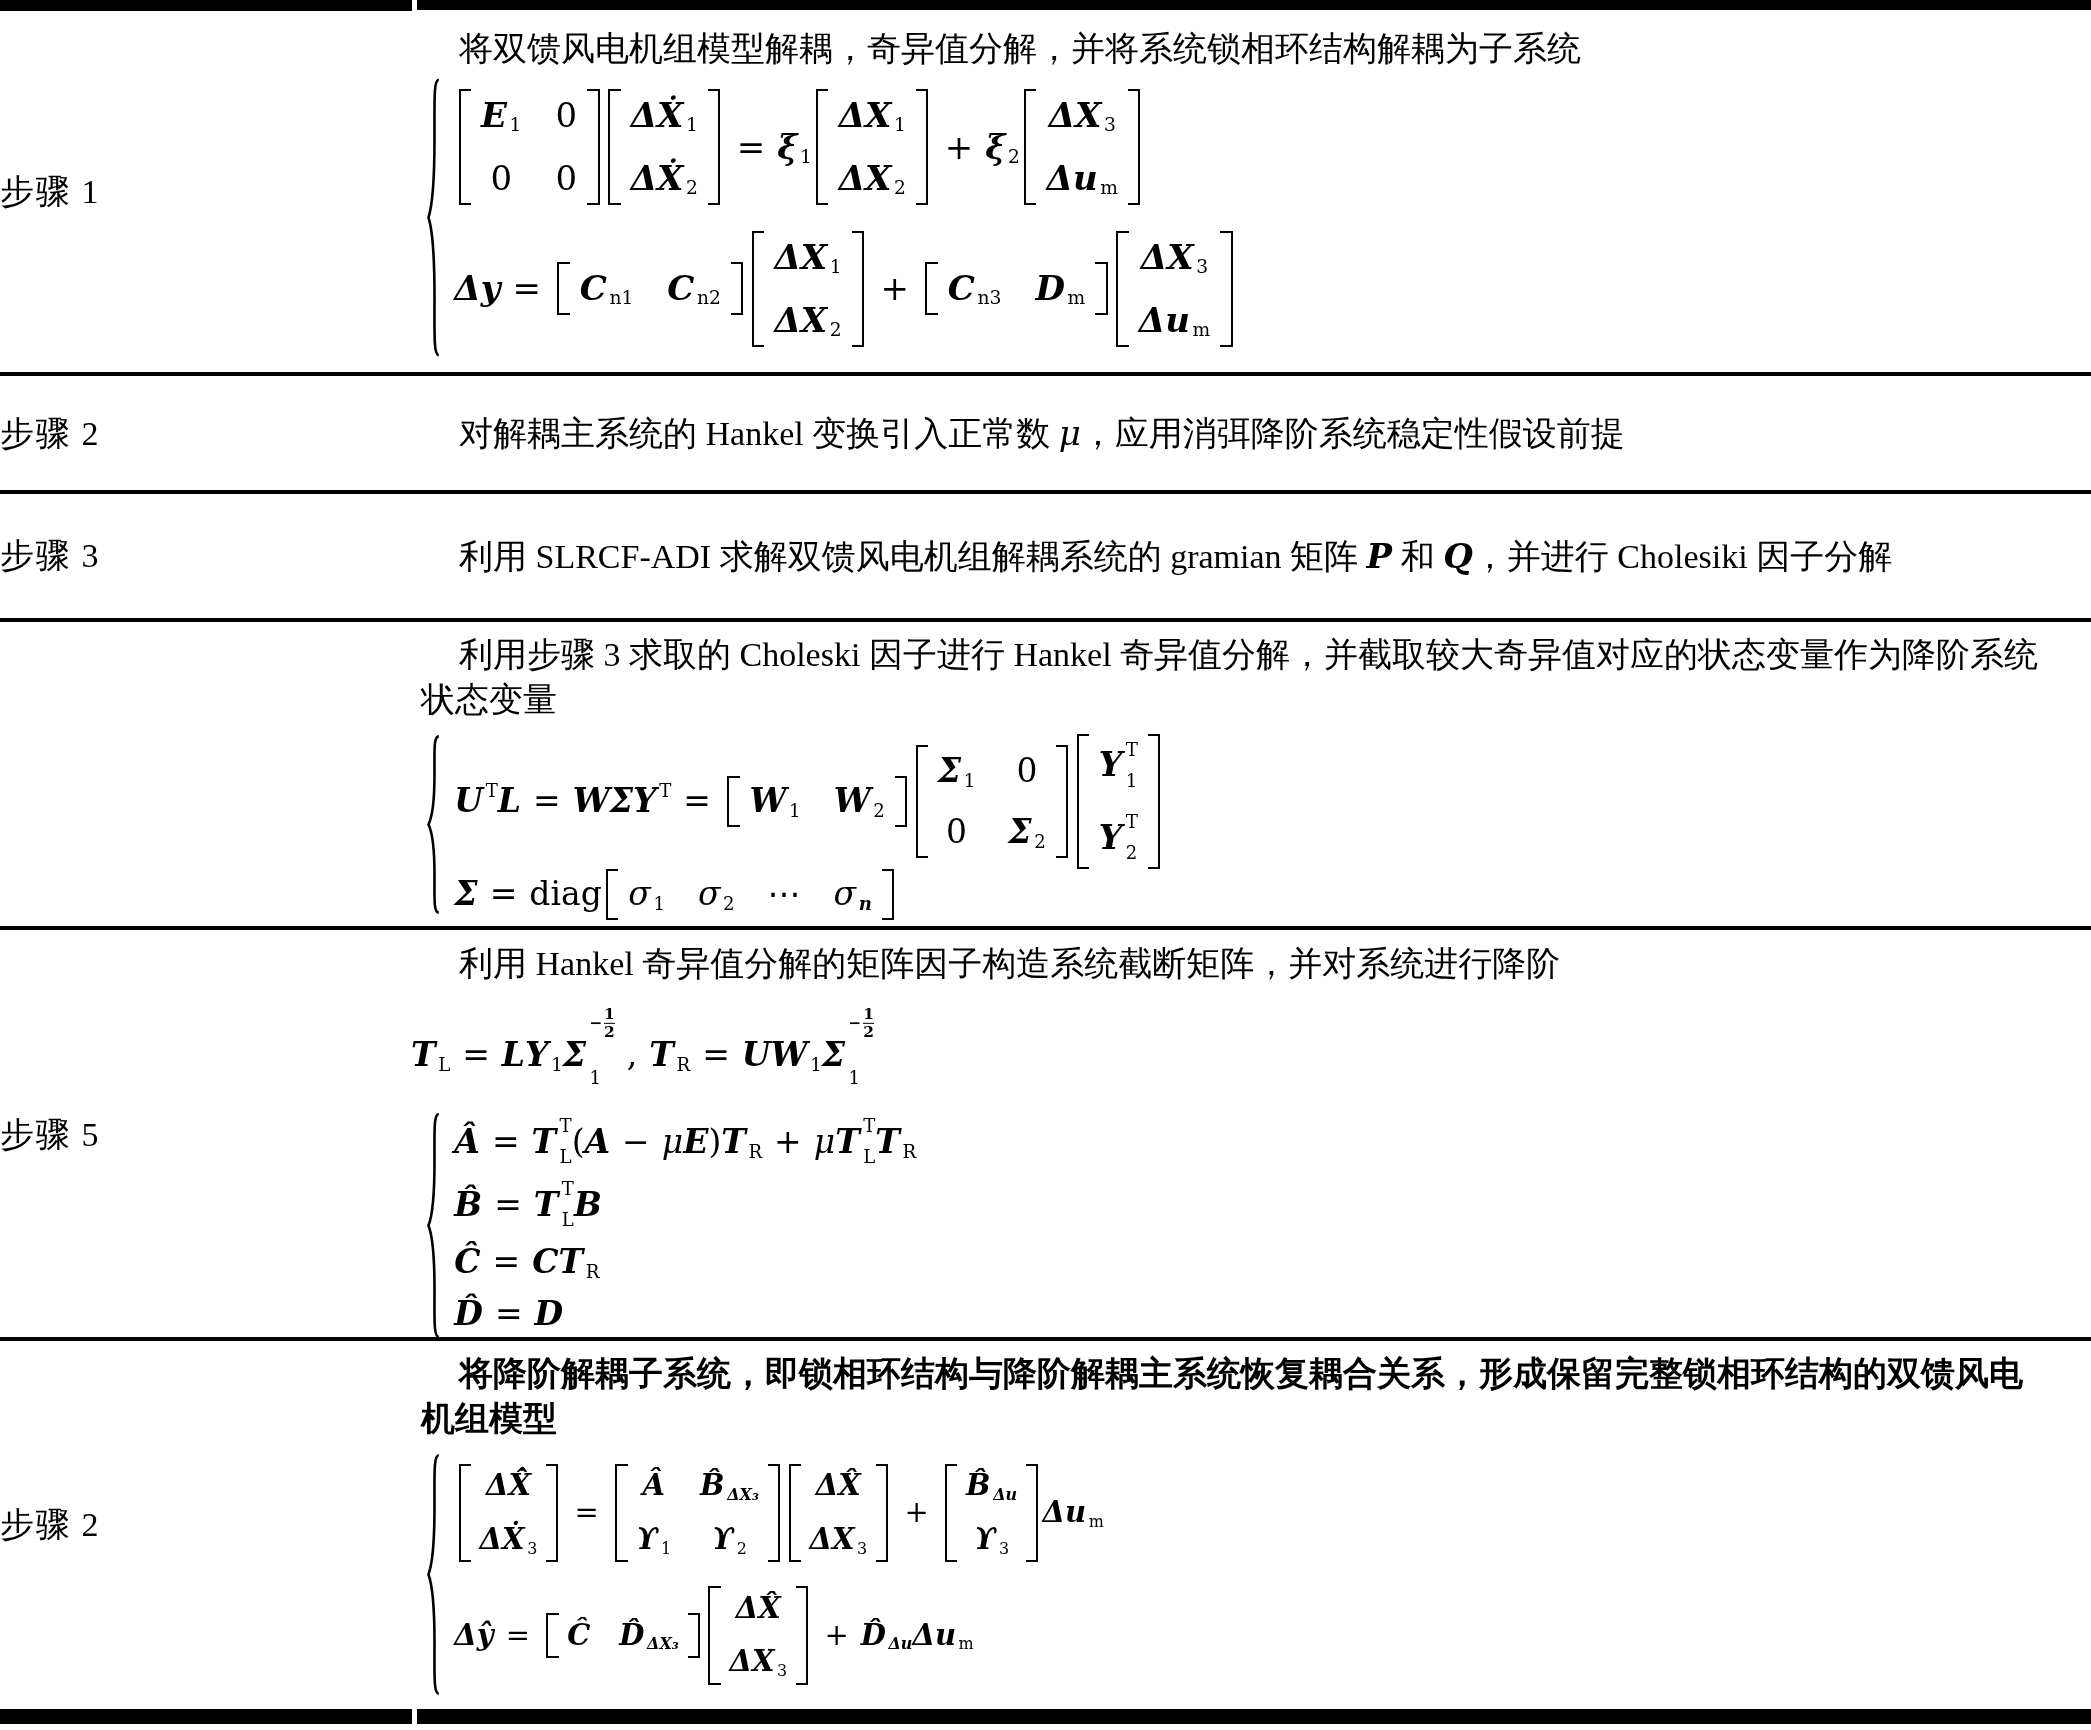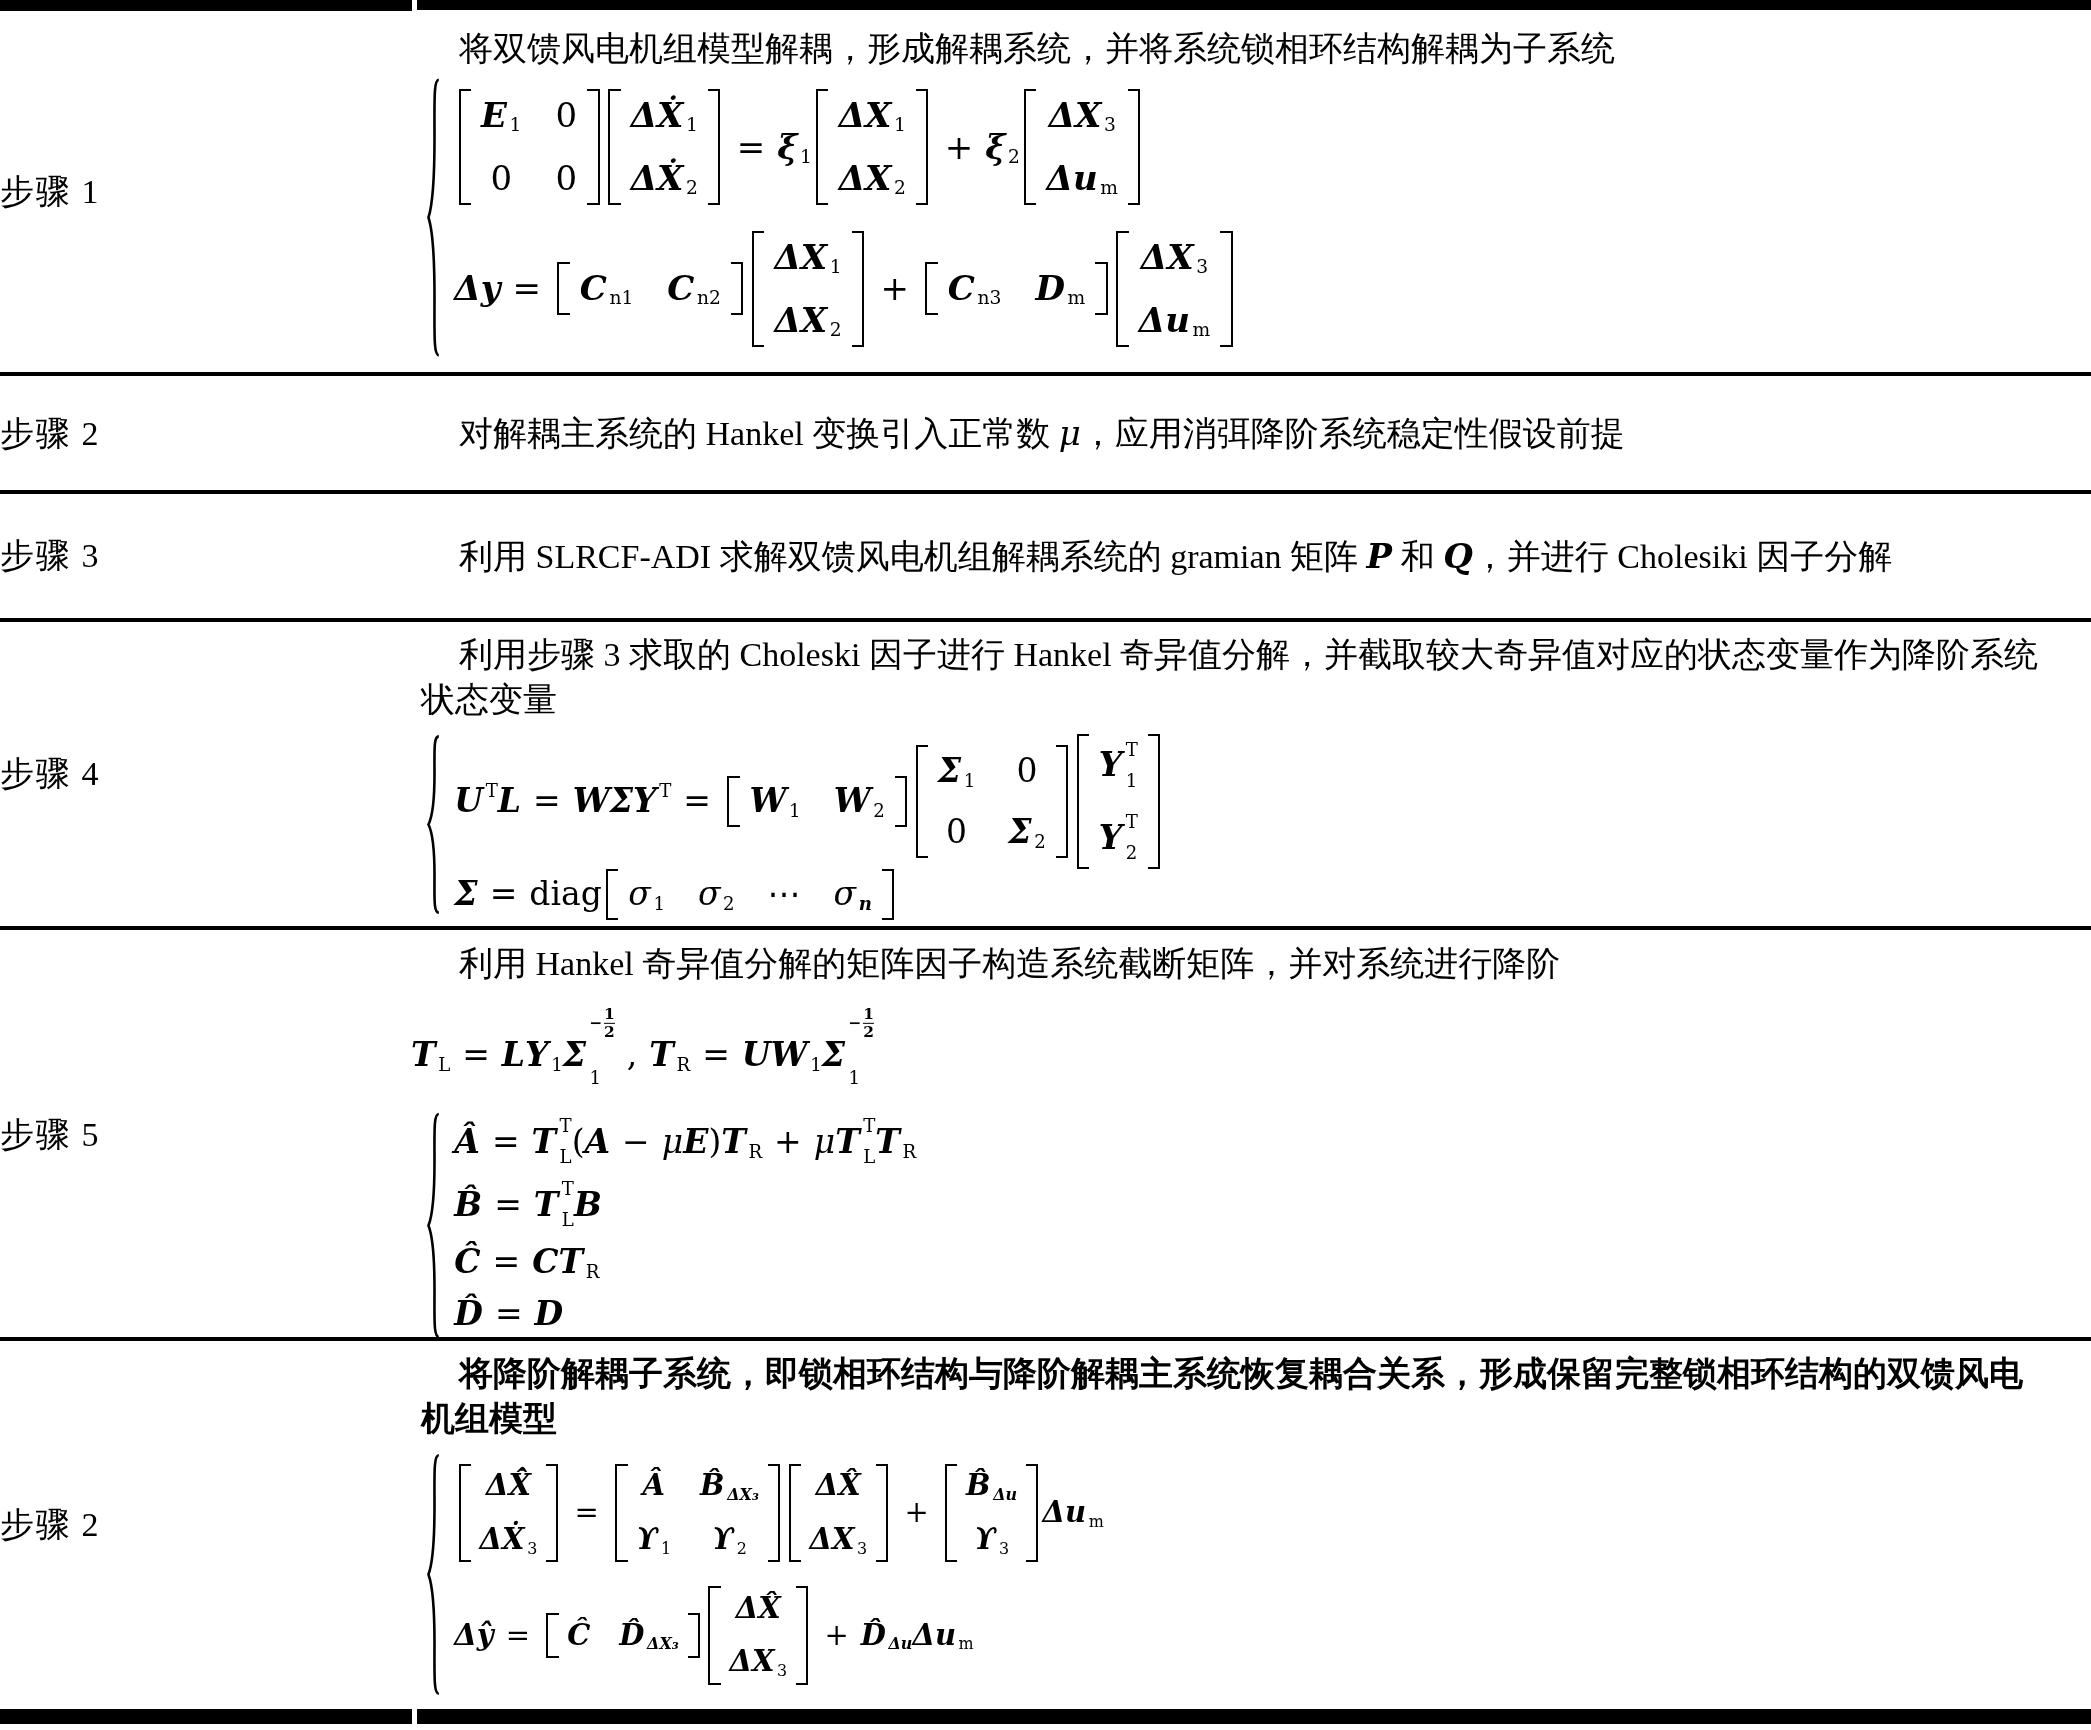--- a/index.html
+++ b/index.html
@@ -69,21 +69,21 @@
 <div class="bar" style="left:0;top:926px;width:2091px;height:4.3px;"></div>
 <div class="bar" style="left:0;top:1337px;width:2091px;height:4.3px;"></div>
 <div class="bar" style="left:0;top:1709px;width:412px;height:14.6px;"></div>
 <div class="bar" style="left:417px;top:1709px;width:1674px;height:14.6px;"></div>
 
 <section class="row" style="top:11px;height:361px;">
   <div class="step">
       <span>步骤 1</span>
     </div>
   <div class="content">
-    <p class="desc pad-top">将双馈风电机组模型解耦，形成解耦系统，并将系统锁相环结构解耦为子系统</p>
+    <p class="desc pad-top">将双馈风电机组模型解耦，奇异值分解，并将系统锁相环结构解耦为子系统</p>
     <div class="sys" style="margin-top:5.1px;height:283px;">
       <svg class="brace" viewBox="0 0 22 300" preserveAspectRatio="none">
         <path d="M16 4 C10 4 11 26 11 66 C11 112 9 136 4 150 C9 164 11 188 11 234 C11 274 10 296 16 296" fill="none" stroke="#000" stroke-width="2.6" vector-effect="non-scaling-stroke"></path>
       </svg>
       <div class="eqcol">
         <div class="eq" style="font-size:34px;">
             <span class="mat">
               <span class="bkl"></span>
               <span class="cells" style="grid-template-columns: repeat(2, auto);">
                 <span class="cell">
@@ -279,23 +279,20 @@
 <section class="row" style="top:494px;height:124px;">
   <div class="step">
       <span>步骤 3</span>
     </div>
   <div class="content center">
     <p class="desc"><span>利用 SLRCF-ADI 求解双馈风电机组解耦系统的 gramian 矩阵 </span><span class="pq">P</span><span> 和 </span><span class="pq">Q</span><span>，并进行 Cholesiki 因子分解</span></p>
   </div>
 </section>
 
 <section class="row" style="top:622px;height:304px;">
-  <div class="step">
-      <span>步骤 4</span>
-    </div>
   <div class="content">
     <p class="desc" style="padding-top:10.3px;">利用步骤 3 求取的 Choleski 因子进行 Hankel 奇异值分解，并截取较大奇异值对应的状态变量作为降阶系统状态变量</p>
     <div class="sys" style="margin-top:12px;height:181px;">
       <svg class="brace" viewBox="0 0 22 300" preserveAspectRatio="none">
         <path d="M16 4 C10 4 11 26 11 66 C11 112 9 136 4 150 C9 164 11 188 11 234 C11 274 10 296 16 296" fill="none" stroke="#000" stroke-width="2.6" vector-effect="non-scaling-stroke"></path>
       </svg>
       <div class="eqcol">
         <div class="eq" style="font-size:33px;">
             <span class="tk">
               <span>U</span>

